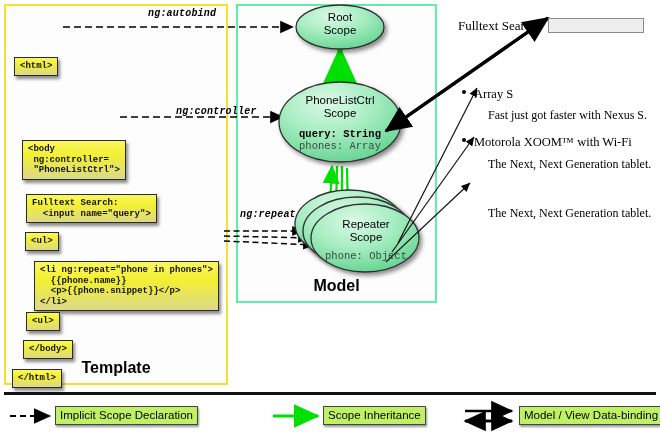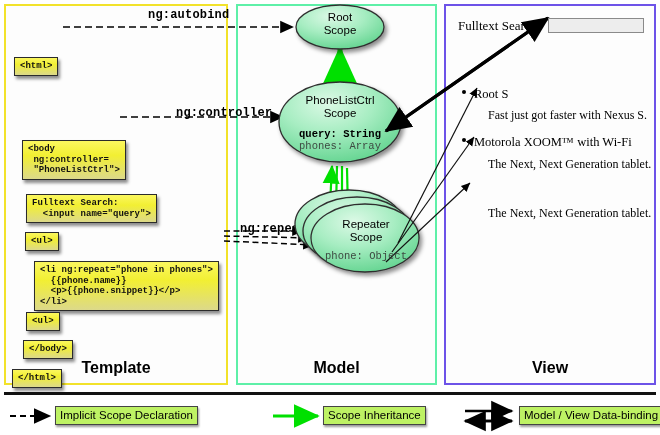--- a/index.html
+++ b/index.html
@@ -5,21 +5,21 @@
   html,body{margin:0;padding:0;background:#ffffff;}
   body{
     font-family:"Liberation Sans", sans-serif;
     width:660px;height:435px;position:relative;overflow:hidden;
   }
   #stage{position:absolute;left:0;top:0;width:660px;height:435px;}
 
   
   .col{position:absolute;background:#fdfdfd;box-sizing:border-box;}
   .col.template{left:4px;  top:4px;  width:224px; height:381px; border:2px solid #f2e22a;}
-  .col.model   {left:236px;top:4px;  width:201px; height:381px; border:2px solid #5ef0a8;}
+  .col.model   {left:236px;top:4px;  width:201px; height:299px; border:2px solid #5ef0a8;}
   .col.view    {left:444px;top:4px;  width:212px; height:381px; border:2px solid #6d53e8;}
 
   .col-label{
     position:absolute;bottom:6px;left:0;width:100%;
     text-align:center;font-size:16px;color:#000;font-weight:700;
     font-family:"Liberation Sans", sans-serif;
   }
 
   
   .code-box{
@@ -30,21 +30,21 @@
     font-family:"Liberation Mono", monospace;
     font-size:9px;line-height:10.5px;color:#111;
     padding:3px 5px;white-space:pre;
     font-weight:bold;
     margin-top:40px;
   }
 
   
   .conn-label{
     position:absolute;font-family:"Liberation Mono", monospace;
-    font-size:12px;color:#000;font-weight:bold;letter-spacing:.2px;
+    font-size:10px;color:#000;font-weight:bold;letter-spacing:.2px;font-style:italic;
   }
 
   
   .view-inner{position:absolute;left:0;top:0;width:100%;height:100%;}
   .fs-label{
     position:absolute;left:14px;top:14px;
     font-family:"Liberation Serif", serif;font-size:13px;color:#000;
   }
   .fs-input{
     position:absolute;left:104px;top:14px;width:96px;height:15px;
@@ -76,43 +76,40 @@
 </head>
 <body>
 
 <div id="stage">
 
   <div class="col template">
     <div class="col-label">Template</div>
   </div>
   <div class="col model">
     <div class="col-label">Model</div>
-  </div>
-  <div class="col view">
-    <div class="col-label">View</div>
   </div>
 
   <div class="code-box" style="left:14px;top:17px;">&lt;html&gt;</div>
   <div class="code-box" style="left:22px;top:100px;">&lt;body
  ng:controller=
  "PhoneListCtrl"&gt;</div>
   <div class="code-box" style="left:26px;top:154px;">Fulltext Search:
   &lt;input name="query"&gt;</div>
   <div class="code-box" style="left:25px;top:192px;">&lt;ul&gt;</div>
   <div class="code-box" style="left:34px;top:221px;">&lt;li ng:repeat="phone in phones"&gt;
   {{phone.name}}
   &lt;p&gt;{{phone.snippet}}&lt;/p&gt;
 &lt;/li&gt;</div>
   <div class="code-box" style="left:26px;top:272px;">&lt;ul&gt;</div>
   <div class="code-box" style="left:23px;top:300px;">&lt;/body&gt;</div>
   <div class="code-box" style="left:12px;top:329px;">&lt;/html&gt;</div>
 
   <div class="conn-label" style="left:148px;top:8px;">ng:autobind</div>
   <div class="conn-label" style="left:136px;top:106px;padding-left:40px;">ng:controller</div>
-  <div class="conn-label" style="left:240px;top:222px;">ng:repeat</div>
+  <div class="conn-label" style="left:240px;top:209px;">ng:repeat</div>
 
   <svg width="660" height="435">
     <defs>
       <radialGradient id="scopeGrad" cx="40%" cy="26%" r="78%">
         <stop offset="0%" stop-color="#dcf9e6"></stop>
         <stop offset="48%" stop-color="#a7edc2"></stop>
         <stop offset="100%" stop-color="#63d490"></stop>
       </radialGradient>
       <marker id="arrBlack" markerWidth="9" markerHeight="9" refX="8" refY="4.5" orient="auto">
         <path d="M0,0.6 L8.6,4.5 L0,8.4 z" fill="#000"></path>
@@ -199,21 +196,21 @@
     <text x="366" y="241" text-anchor="middle" font-family="Liberation Sans, sans-serif" font-size="11.5" fill="#000">Scope</text>
     <text x="366" y="259" text-anchor="middle" font-family="Liberation Mono, monospace" font-size="10.5" fill="#3e4a42">phone: Object</text>
   </svg>
 
   <div class="view-inner" style="position:absolute;left:444px;top:4px;width:212px;height:381px;">
     <div class="fs-label">Fulltext Search:</div>
     <input class="fs-input" type="text" placeholder="" style="">
 
     <div class="phone-item" style="top:80px;">
       <span class="phone-bullet"></span>
-      <span class="phone-name">Root S</span>
+      <span class="phone-name">Array S</span>
     </div>
     <div class="phone-snippet" style="top:104px;">Fast just got faster with Nexus S.</div>
 
     <div class="phone-item" style="top:128px;">
       <span class="phone-bullet"></span>
       <span class="phone-name">Motorola XOOM™  with Wi-Fi</span>
     </div>
     <div class="phone-snippet" style="top:153px;">The Next, Next Generation tablet.</div>
 
     <div class="phone-snippet" style="top:202px;">The Next, Next Generation tablet.</div>

